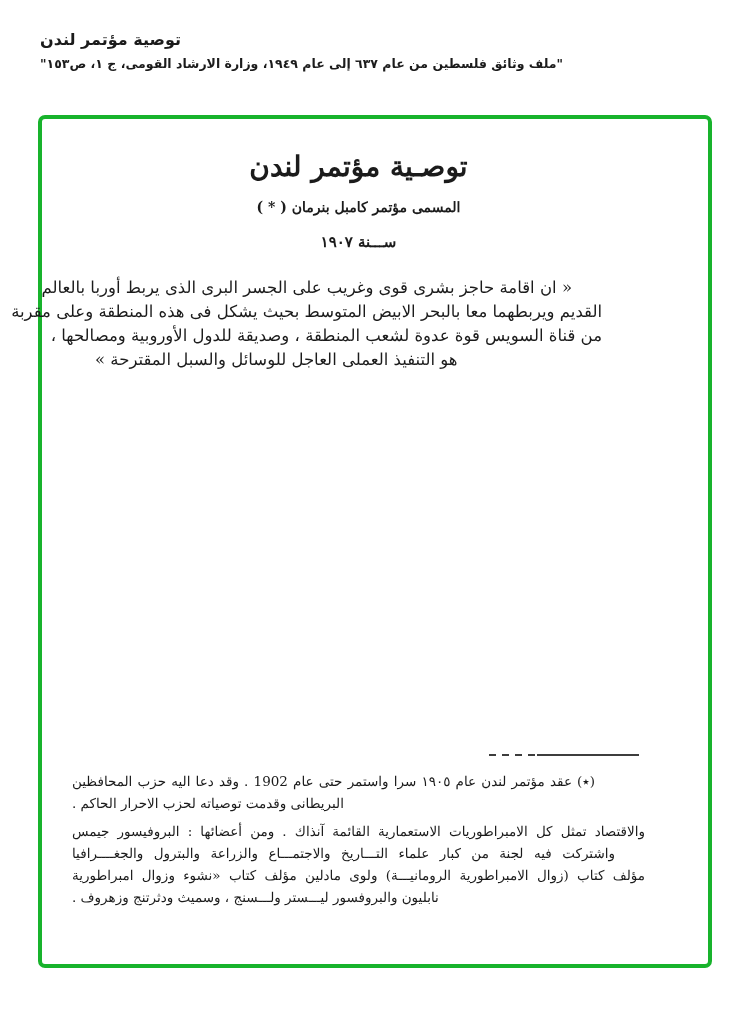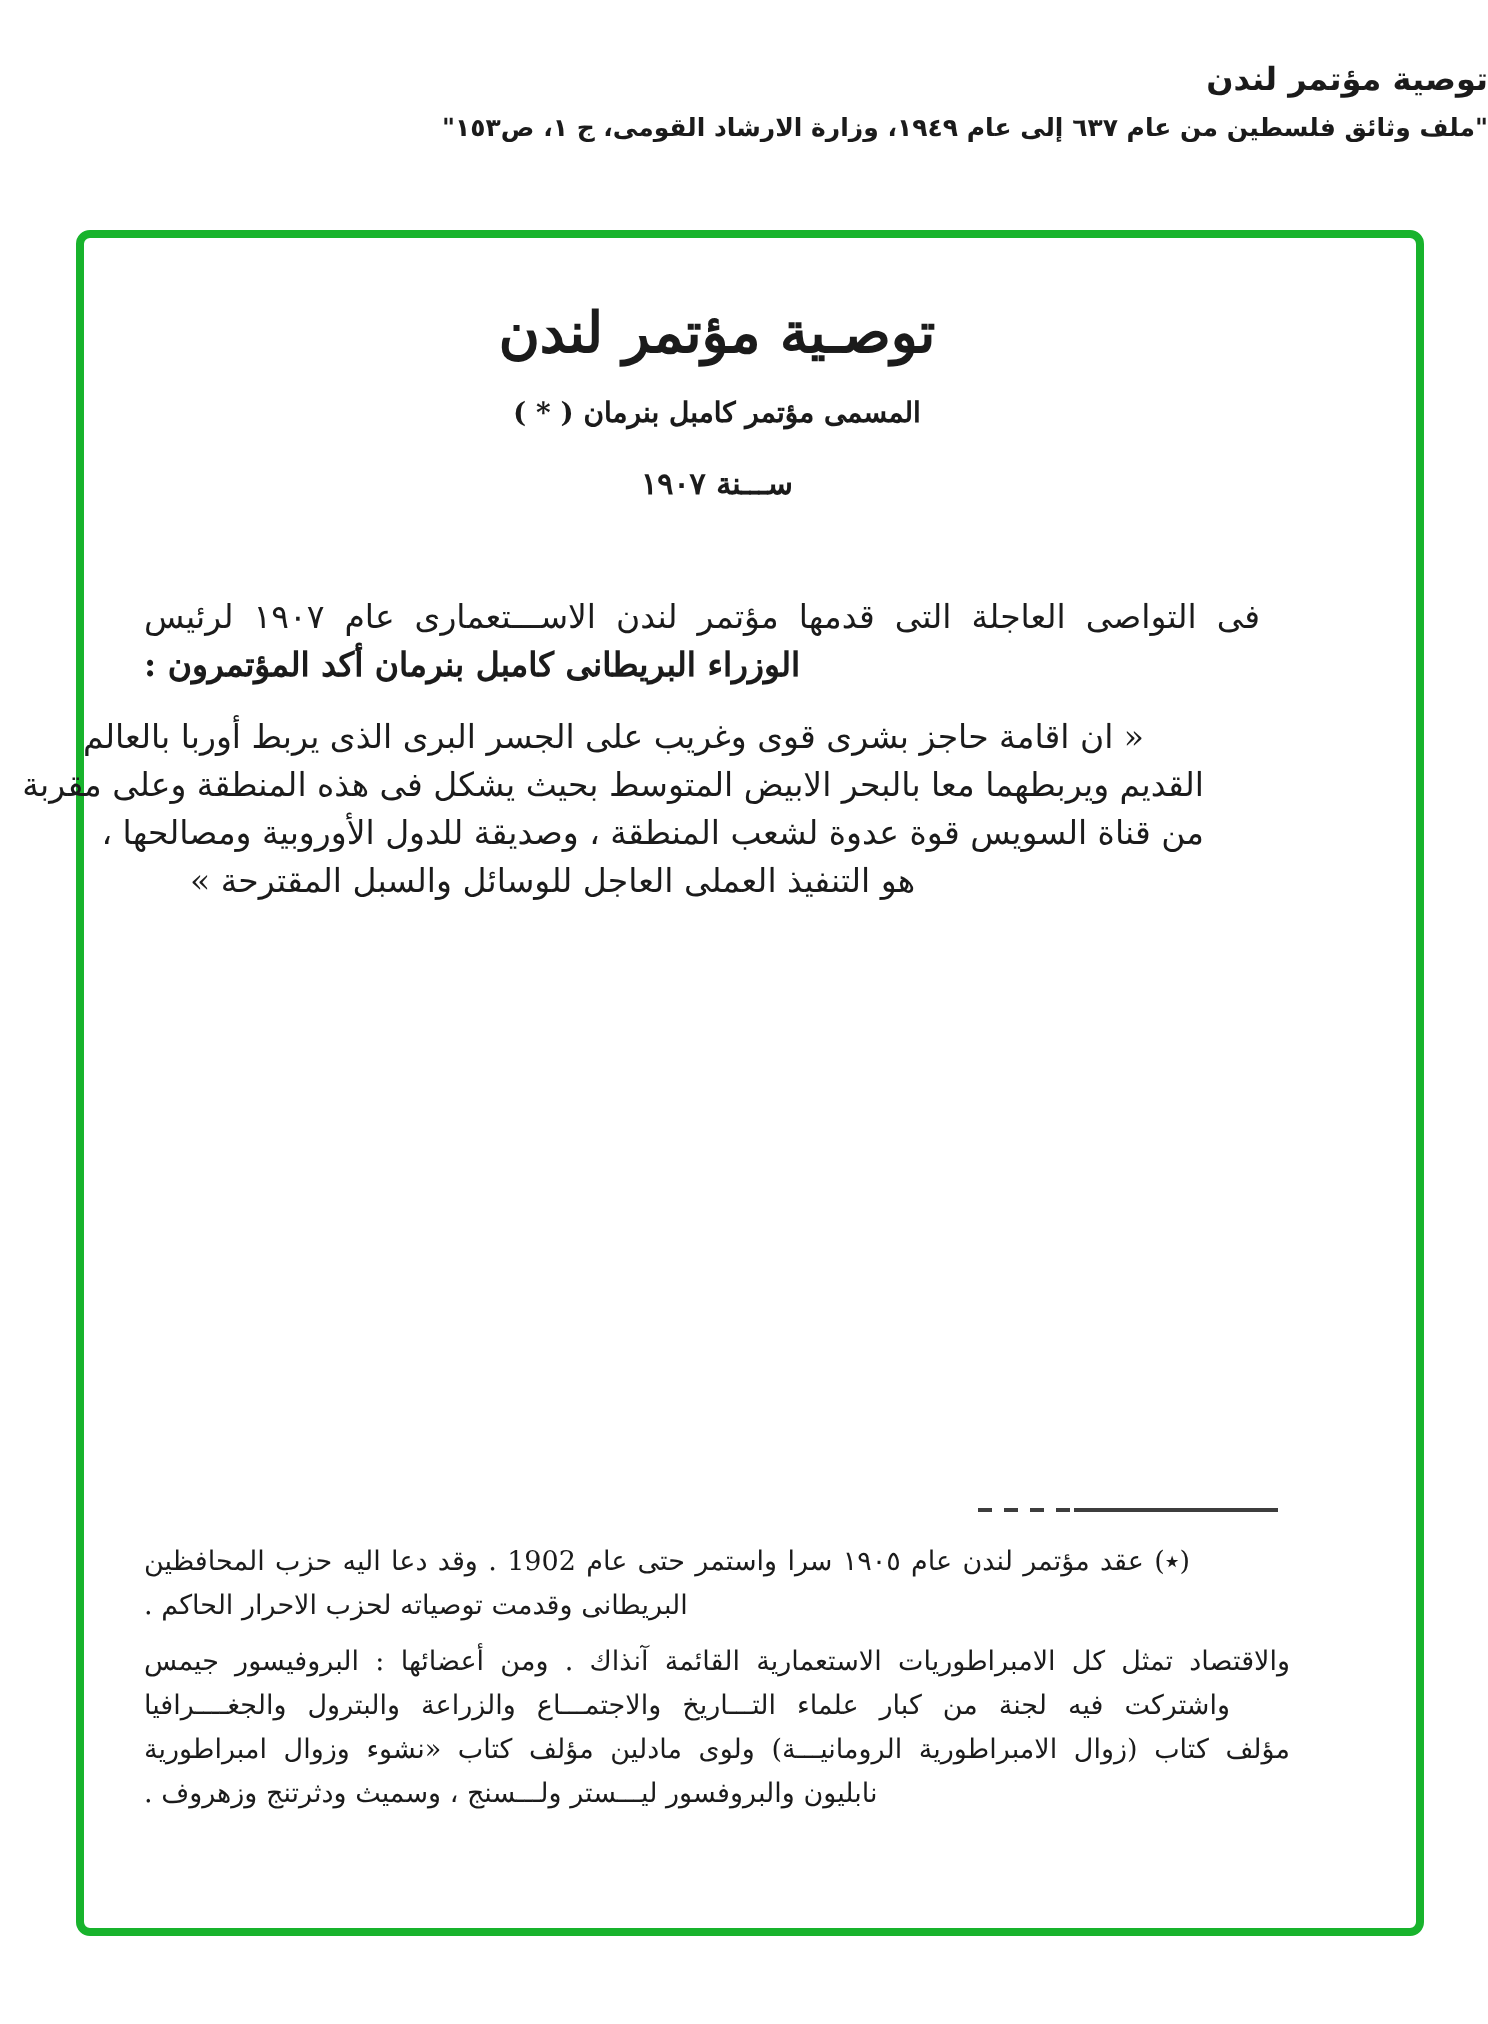--- a/index.html
+++ b/index.html
@@ -10,21 +10,21 @@
   }
   *{margin:0;padding:0;box-sizing:border-box;}
   html,body{width:744px;height:1012px;}
   body{
     background:var(--paper);
     color:var(--ink);
     font-family:"DejaVu Serif", serif;
     overflow:hidden;
   }
   
-  .page-header{padding-top:30px;text-align:right;}
+  .page-header{padding-top:30px;text-align:left;padding-left:40px;}
   .page-header .h-title{
     direction:rtl;
     font-size:16px;font-weight:bold;line-height:20px;
     font-family:"DejaVu Sans", sans-serif;
   }
   .page-header .h-citation{
     direction:rtl;
     margin-top:6px;
     font-size:12.5px;font-weight:bold;line-height:16px;
     font-family:"DejaVu Sans", sans-serif;
@@ -48,21 +48,21 @@
     margin-bottom:8px;
   }
   .doc-subtitle{
     direction:rtl;text-align:center;
     font-size:14px;font-weight:bold;line-height:24px;
     margin-bottom:12px;
   }
   .doc-year{
     direction:rtl;text-align:center;
     font-size:15px;font-weight:bold;line-height:22px;
-    margin-bottom:44px;
+    margin-bottom:21px;
   }
   
   .para{margin-bottom:10px;}
   .line{
     direction:rtl;
     font-size:16.5px;
     line-height:24px;
     text-align:justify;
     text-align-last:justify;
     white-space:nowrap; 
@@ -103,24 +103,20 @@
   <div class="h-citation">"ملف وثائق فلسطين من عام ٦٣٧ إلى عام ١٩٤٩، وزارة الارشاد القومى، ج ١، ص١٥٣"</div>
 </div>
 
 <div class="doc-frame">
   <div class="doc-content">
 
     <div class="doc-title">توصـية مؤتمر لندن</div>
     <div class="doc-subtitle">المسمى مؤتمر كامبل بنرمان ( * )</div>
     <div class="doc-year">ســـنة ١٩٠٧</div>
 
-    <div class="para">
-      <div class="line ind-15">فى التواصى العاجلة التى قدمها مؤتمر لندن الاســـتعمارى عام ١٩٠٧ لرئيس</div>
-      <div class="line last bold">الوزراء البريطانى كامبل بنرمان أكد المؤتمرون :</div>
-    </div>
 
     <div class="para quote-block">
       <div class="line ind-30">« ان اقامة حاجز بشرى قوى وغريب على الجسر البرى الذى يربط أوربا بالعالم</div>
       <div class="line">القديم ويربطهما معا بالبحر الابيض المتوسط بحيث يشكل فى هذه المنطقة وعلى مقربة</div>
       <div class="line">من قناة السويس قوة عدوة لشعب المنطقة ، وصديقة للدول الأوروبية ومصالحها ،</div>
       <div class="line last">هو التنفيذ العملى العاجل للوسائل والسبل المقترحة »</div>
     </div>
 
     <div class="spacer"></div>
 

